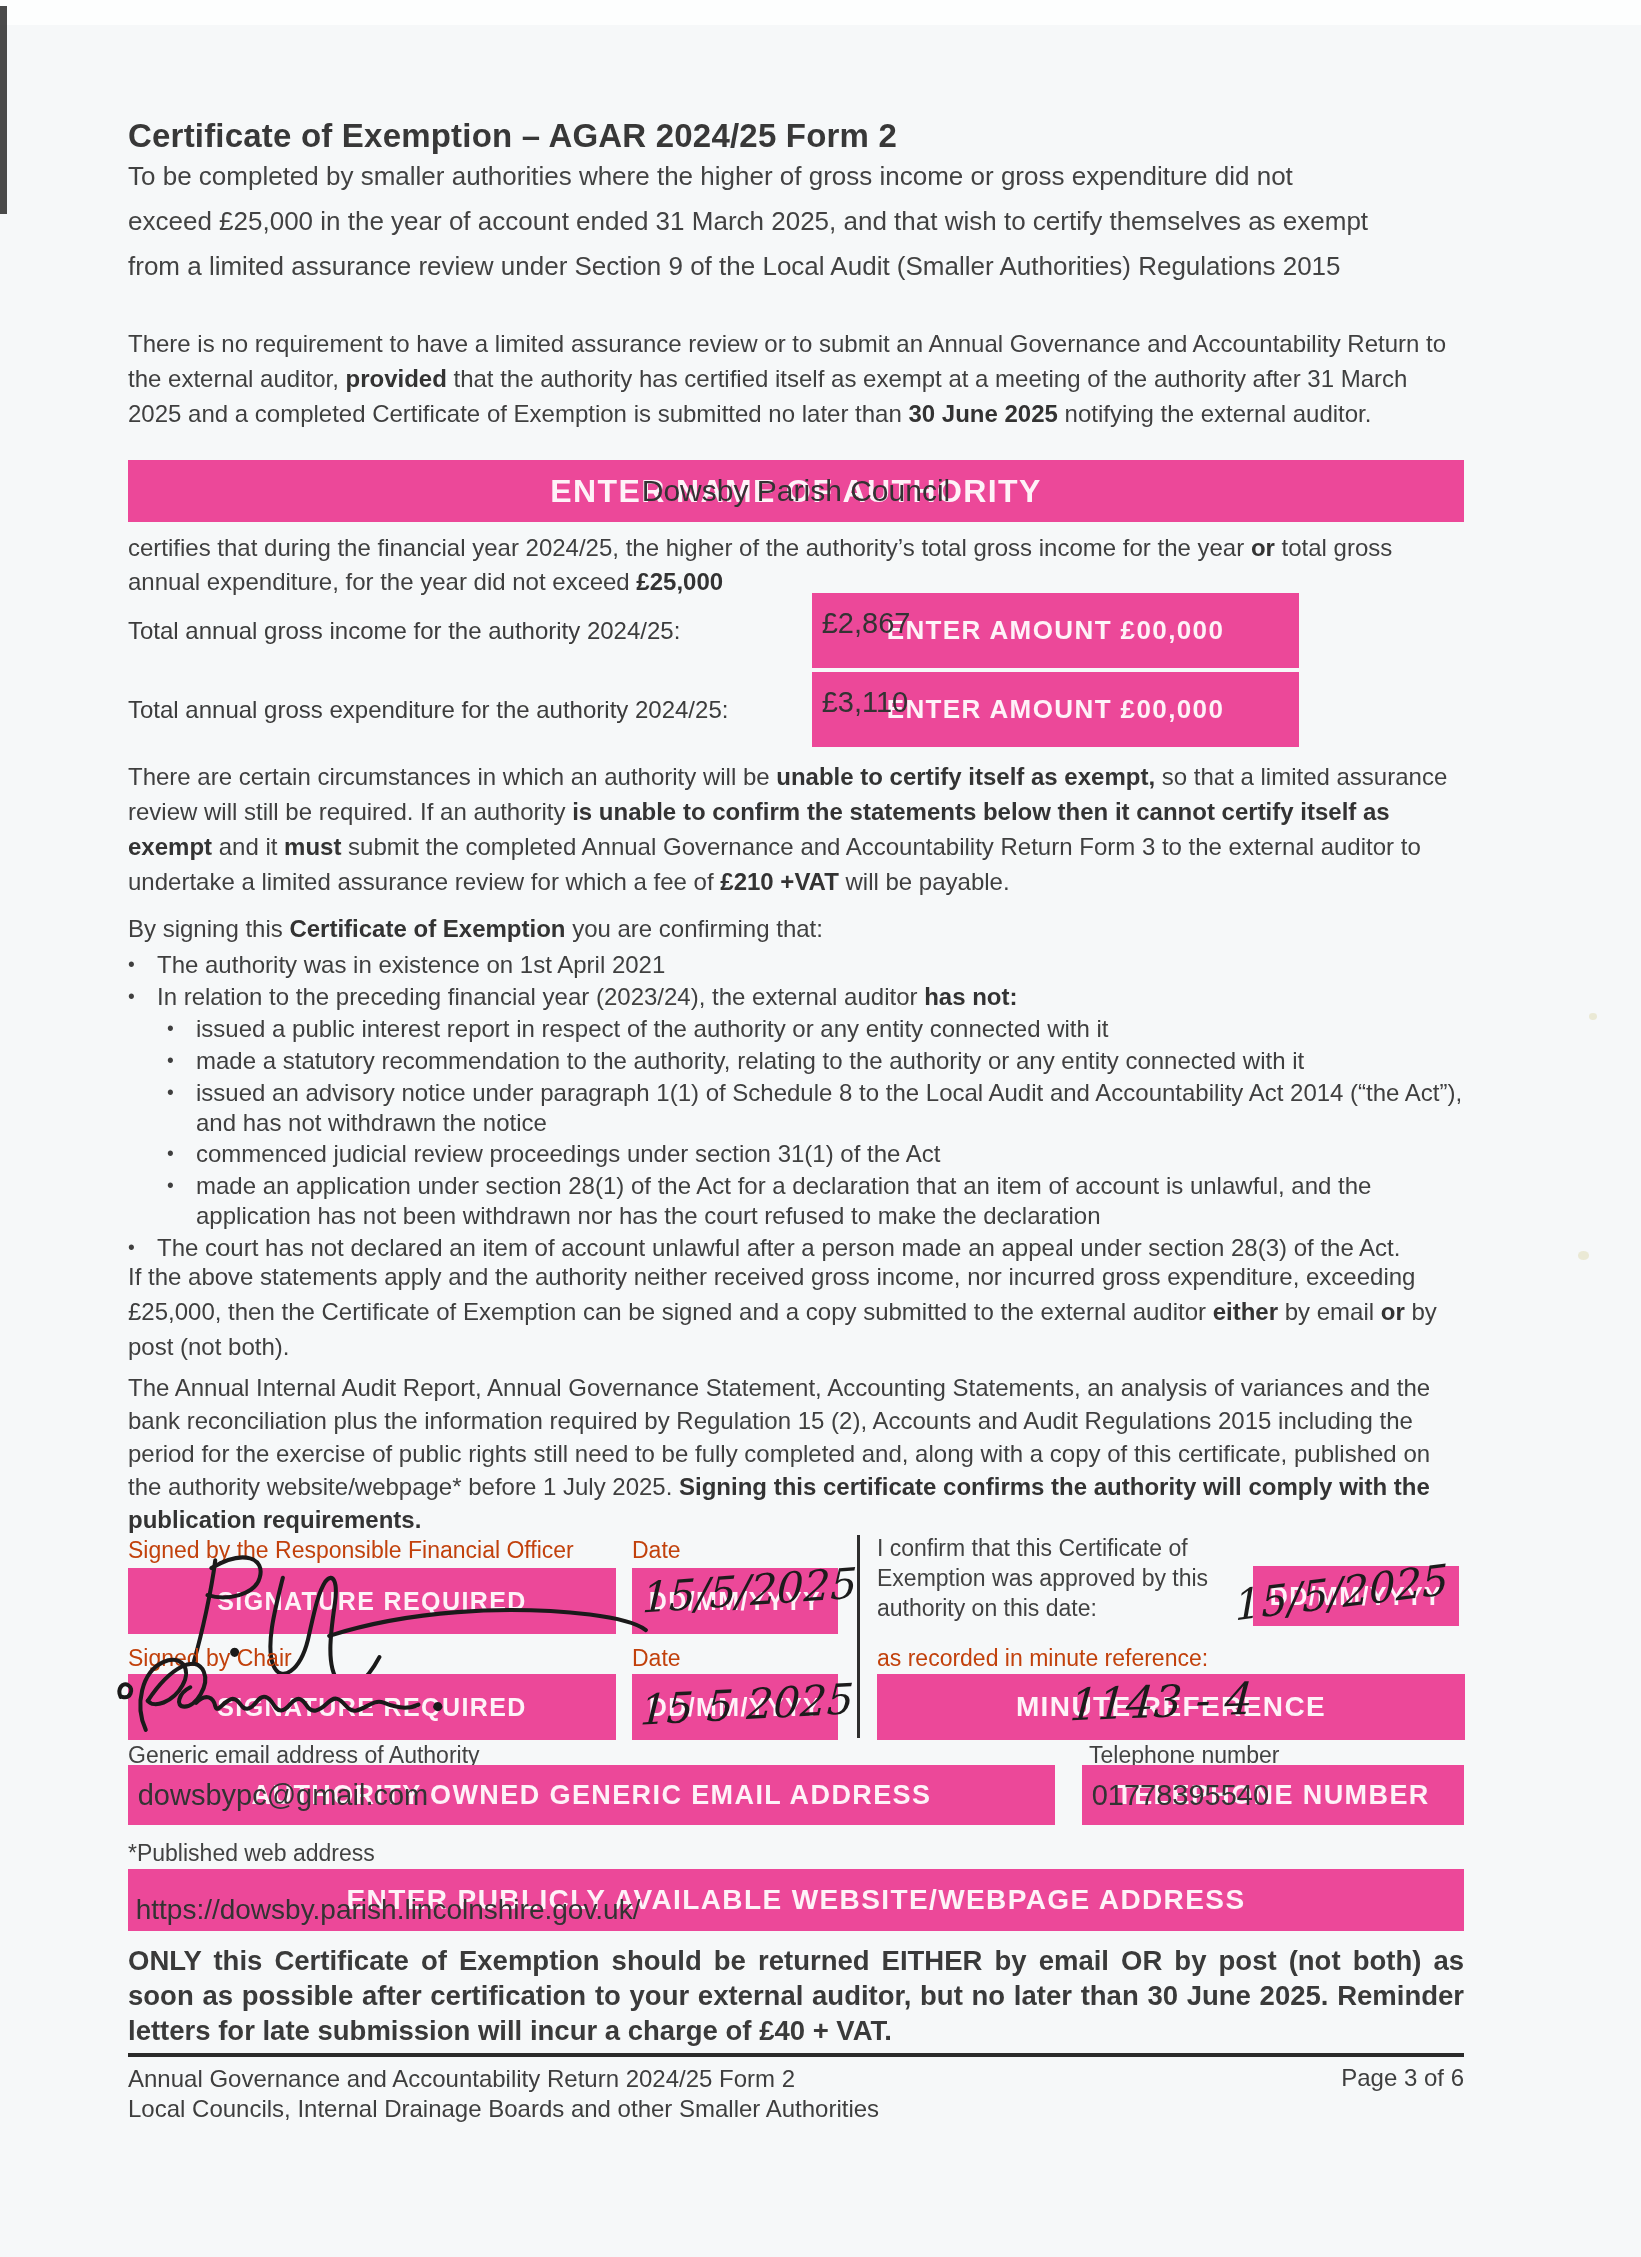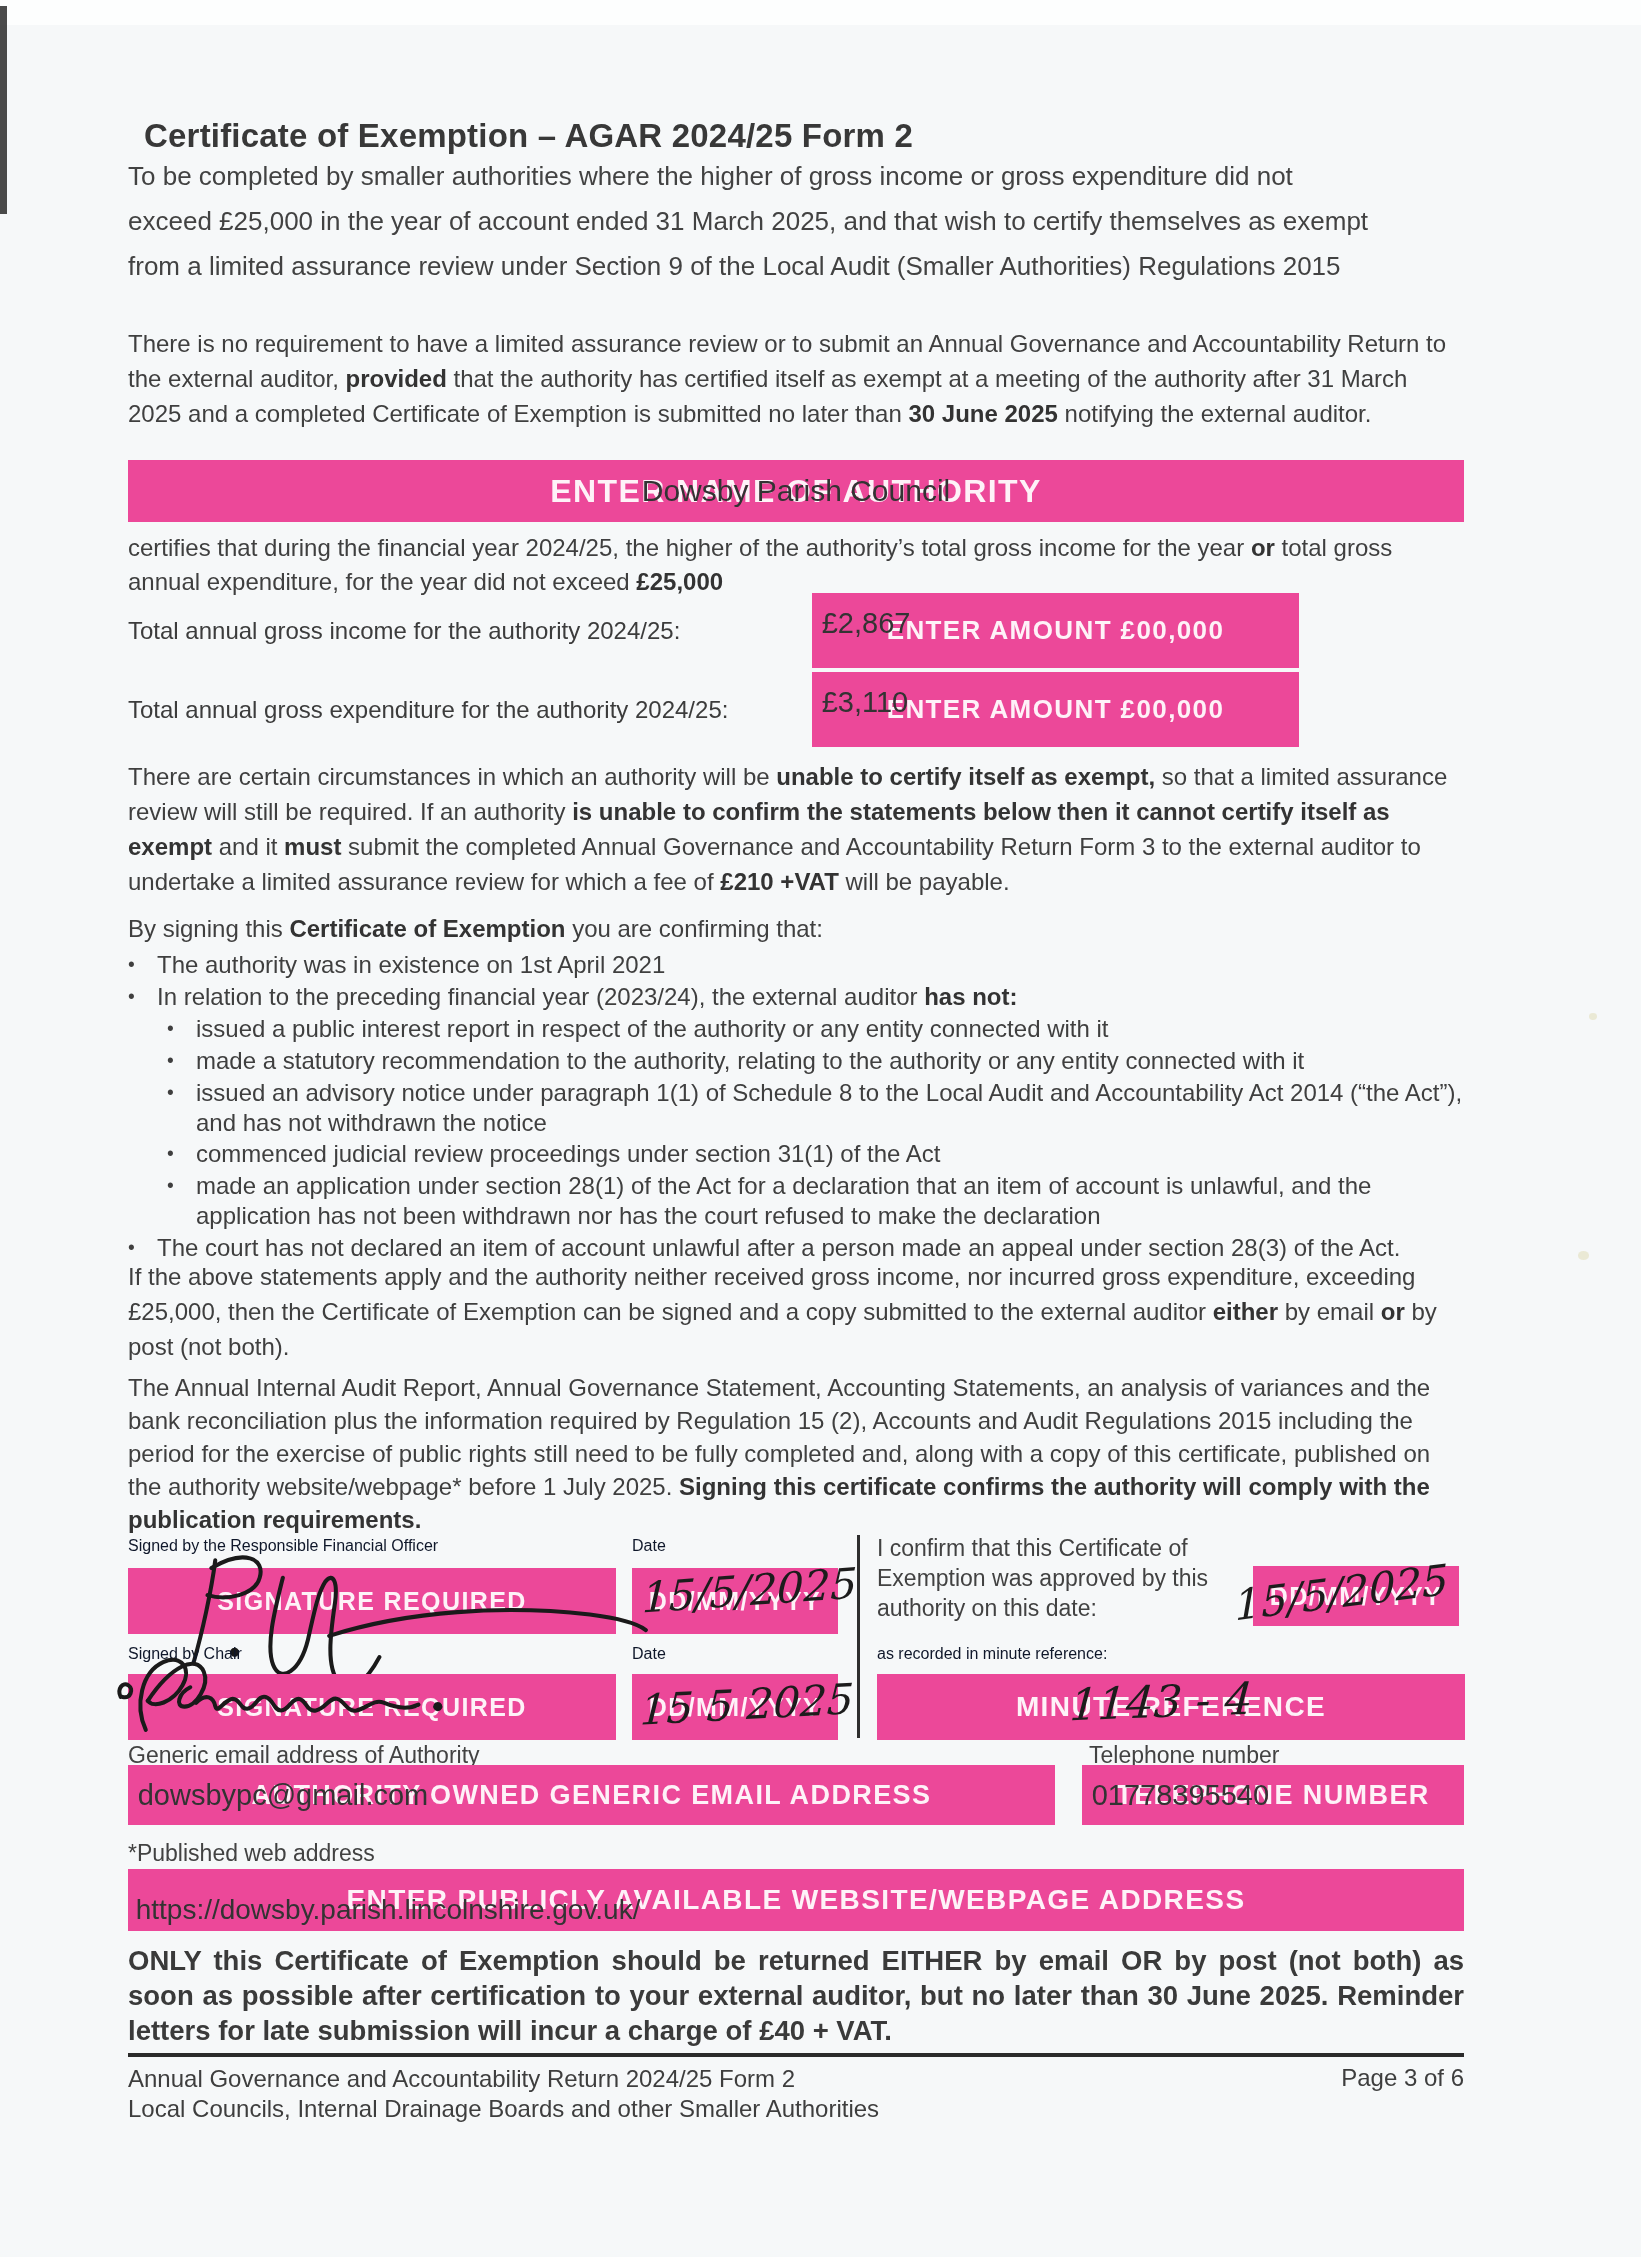--- a/index.html
+++ b/index.html
@@ -8,21 +8,21 @@
     background:#f6f8f9;
     font-family:"Liberation Sans", sans-serif;
     color:#3c3c3c; overflow:hidden;
   }
   .top-band { position:absolute; left:0; top:0; width:100%; height:25px; background:#fdfefe; }
   .edge-strip { position:absolute; left:0; top:5.8px; width:6.8px; height:208px; background:#2c2c2c; opacity:.85; }
   .speck { position:absolute; border-radius:50%; background:#e6e2c6; opacity:.7; }
   .content { position:absolute; left:128px; top:0; width:1336px; }
   .abs { position:absolute; left:0; }
 
-  .title { font-size:33px; font-weight:bold; color:#383838; letter-spacing:0.2px;margin-left:16px; }
+  .title { font-size:33px; font-weight:bold; color:#383838; letter-spacing:0.2px; }
   .intro { font-size:26px; line-height:45px; width:1255px; color:#424242; }
   .body-p { font-size:24px; line-height:35px; color:#3f3f3f; }
   .body-p b, .bullets b { color:#333; }
 
   .field-box { background:#ec4899; position:relative; }
   .ph {
     position:absolute; inset:0; display:flex; align-items:center; justify-content:center;
     color:rgba(255,255,255,.93); font-weight:bold; letter-spacing:1.4px;
     white-space:nowrap; overflow:hidden; pointer-events:none;
   }
@@ -38,21 +38,21 @@
   .amount-box .ph { font-size:26px; }
   .amount-box .typed { position:absolute; left:9.7px; top:13.5px; font-size:29px; }
 
   .bullets { font-size:24px; color:#3f3f3f; }
   .bullet-row { display:flex; line-height:30px; margin-bottom:1.9px; }
   .bullet-row .dot { width:29px; flex:0 0 29px; font-size:19.3px; }
   .bullet-row.indent2 { padding-left:39px; }
   .bullet-row .btxt { flex:1; }
 
   .sig-section, .contact-section { position:absolute; left:0; width:1336px; }
-  .sig-label { position:absolute; font-size:16px; color:#0f172a; }
+  .sig-label { position:absolute; font-size:23px; color:#c2410c; }
   .sig-box { position:absolute; width:488px; height:66px; }
   .sig-box .ph, .date-box .ph { font-size:25px; }
   .date-box { position:absolute; width:206px; height:66px; }
   .divider { position:absolute; left:729px; top:-1.9px; width:2.9px; height:203px; background:#2e2e2e; }
   .confirm-text { position:absolute; left:749px; top:-3.9px; width:348px; font-size:23px; line-height:30px; color:#424242; }
   .minute-box { position:absolute; width:588px; height:66px; }
   .minute-box .ph { font-size:28px; }
 
   .hw { font-family:"DejaVu Serif", serif; font-style:italic; color:#1c1c1c;
         position:absolute; white-space:nowrap; }

